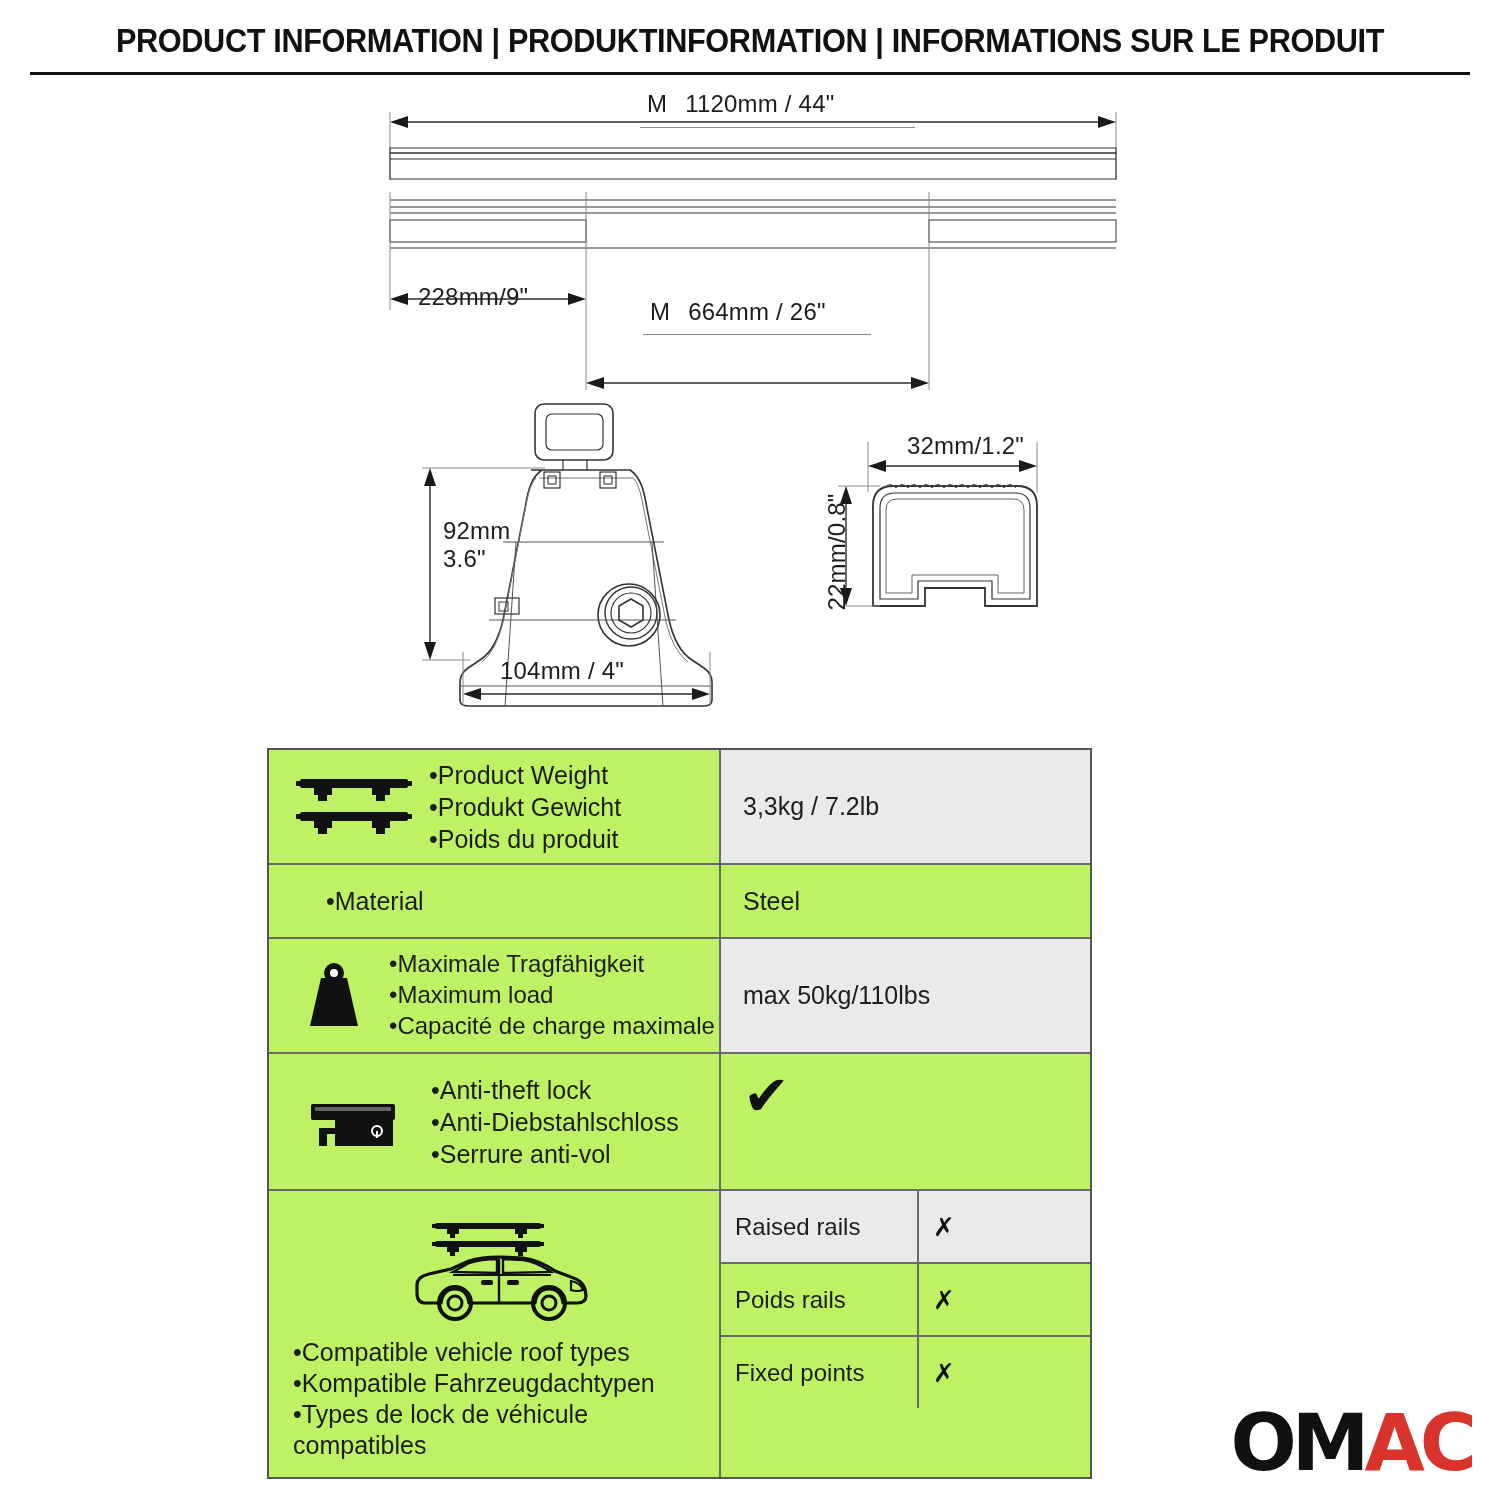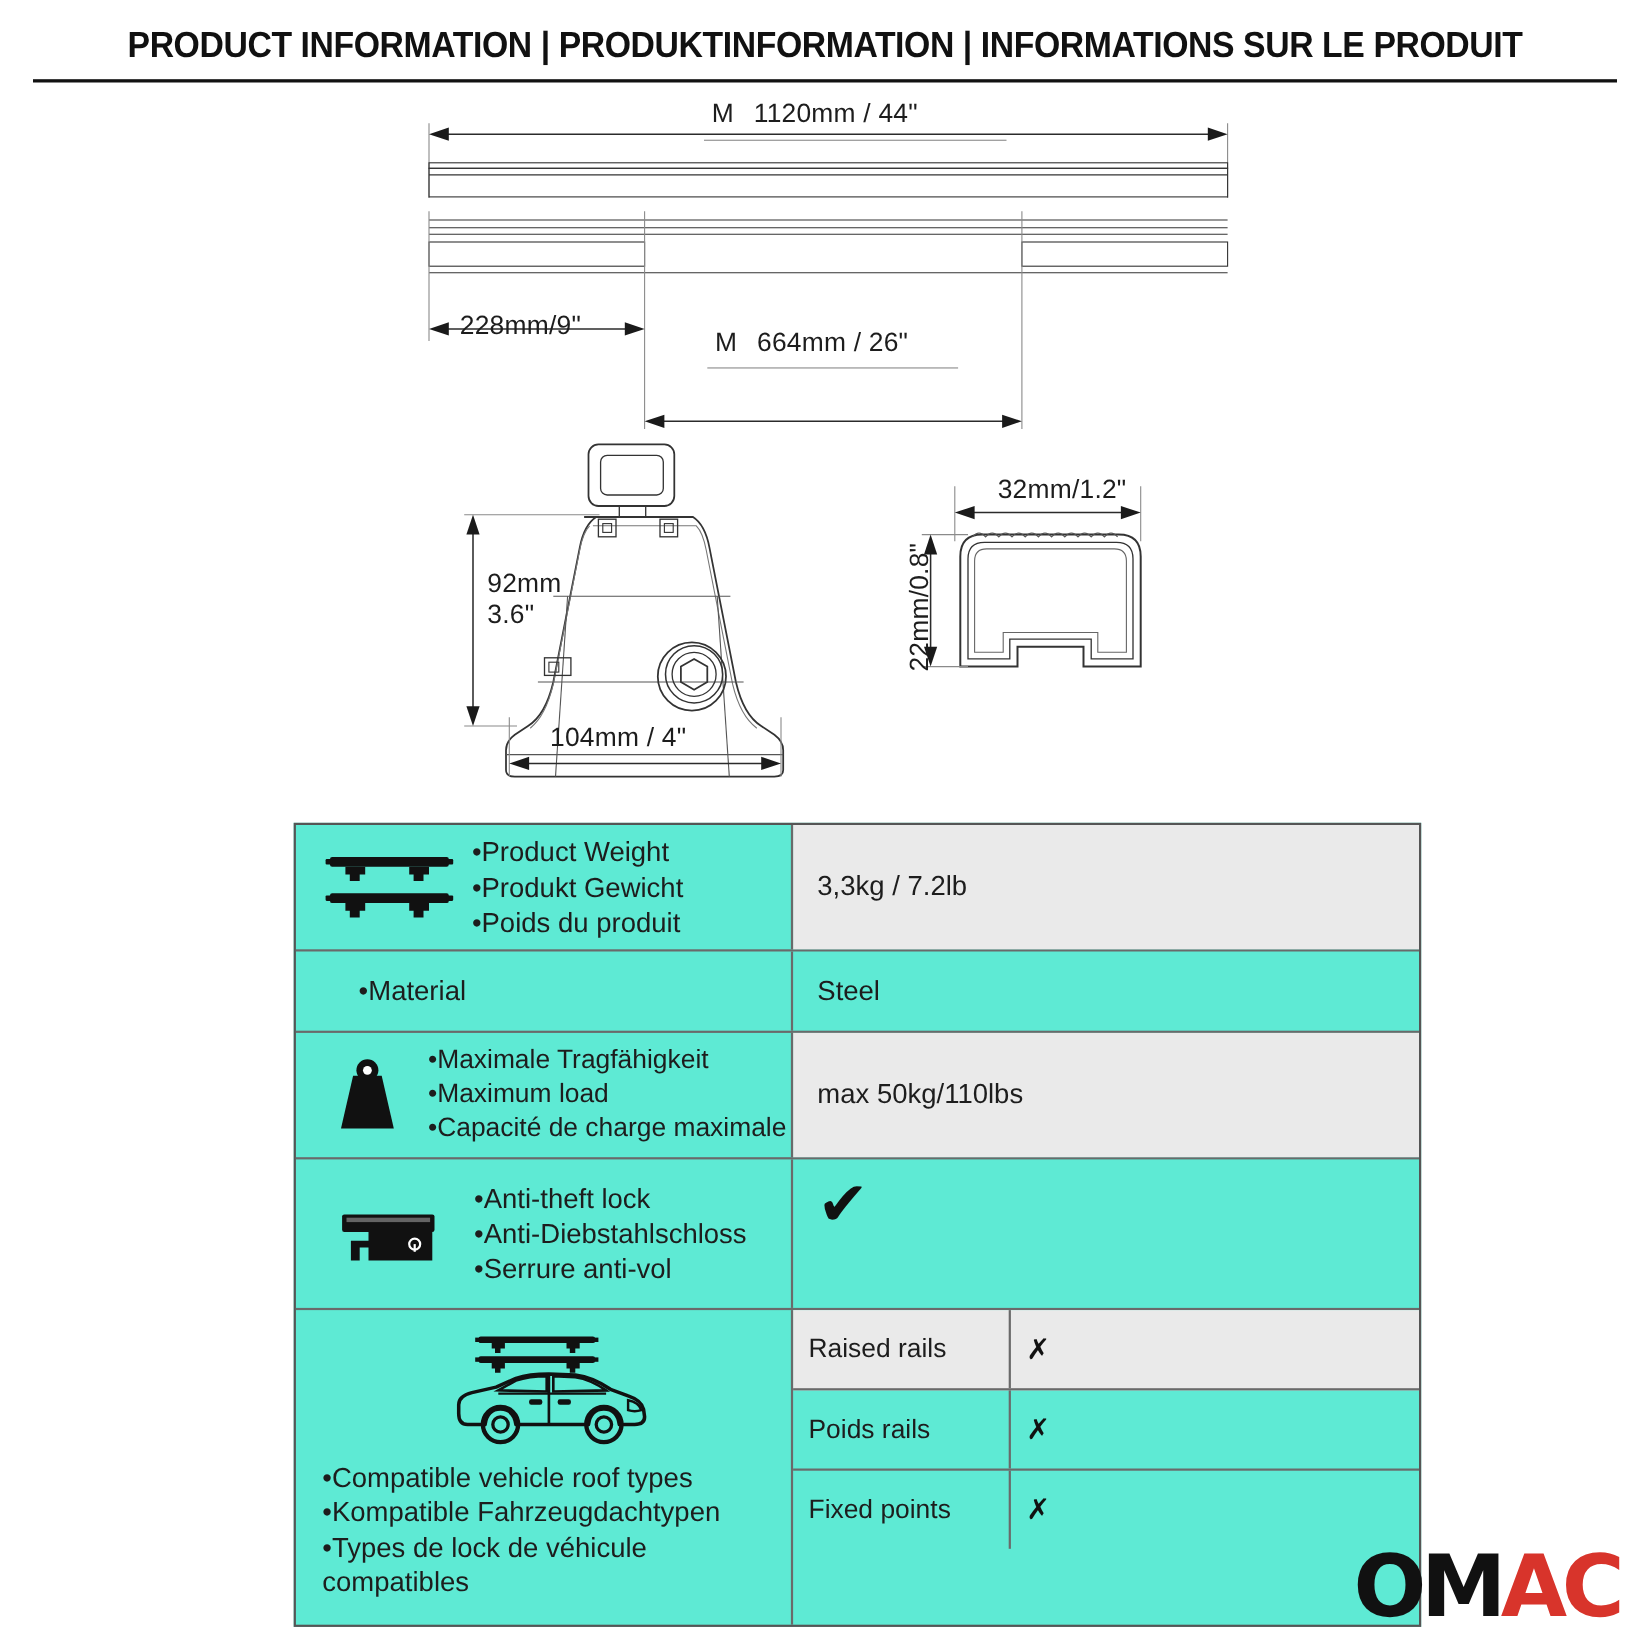--- a/index.html
+++ b/index.html
@@ -38,24 +38,24 @@
     white-space:nowrap;
     letter-spacing:0.2px;
   }
   .dimtext .m{ margin-right:18px; }
   .underline{ position:absolute;background:#8a8a8a;height:1px; }
 
   
   #spec-table{
     position:absolute;
     left:267px; top:748px;
-    width:1025px;
+    width:825px;
     border:2px solid #555;
     box-sizing:border-box;
-    background:#5eead4;
+    background:#bef264;
   }
   .trow{ display:flex; border-bottom:2px solid #6a6a6a; }
   .trow:last-child{ border-bottom:none; }
   .tlabel{
     width:452px;
     box-sizing:border-box;
     border-right:2px solid #6a6a6a;
     display:flex;
     align-items:center;
     padding:6px 8px 6px 10px;
@@ -306,21 +306,21 @@
         <span class="b">•Anti-Diebstahlschloss</span>
         <span class="b">•Serrure anti-vol</span>
       </div>
     </div>
     <div class="tvalue" style="align-items:flex-start;padding-top:14px;">
       <span class="bigcheck">✔</span>
     </div>
   </div>
 
   <div class="trow">
-    <div class="tlabel" style="height:286px;flex-direction:column;align-items:flex-start;justify-content:flex-start;padding:18px 8px 8px 24px;">
+    <div class="tlabel" style="height:286px;flex-direction:column;align-items:flex-start;justify-content:center;padding:18px 8px 8px 24px;">
       <div style="width:100%;display:flex;justify-content:center;">
         <svg width="190" height="110" viewBox="0 0 190 110">
 
           <rect x="28" y="6" width="106" height="6" rx="2" fill="#111"></rect>
           <rect x="25" y="7" width="4" height="4" fill="#111"></rect>
           <rect x="133" y="7" width="4" height="4" fill="#111"></rect>
           <path d="M40 12 h12 v5 h-4 v4 h-5 v-4 h-3 z" fill="#111"></path>
           <path d="M108 12 h12 v5 h-4 v4 h-5 v-4 h-3 z" fill="#111"></path>
           <rect x="28" y="24" width="106" height="6" rx="2" fill="#111"></rect>
           <rect x="25" y="25" width="4" height="4" fill="#111"></rect>

